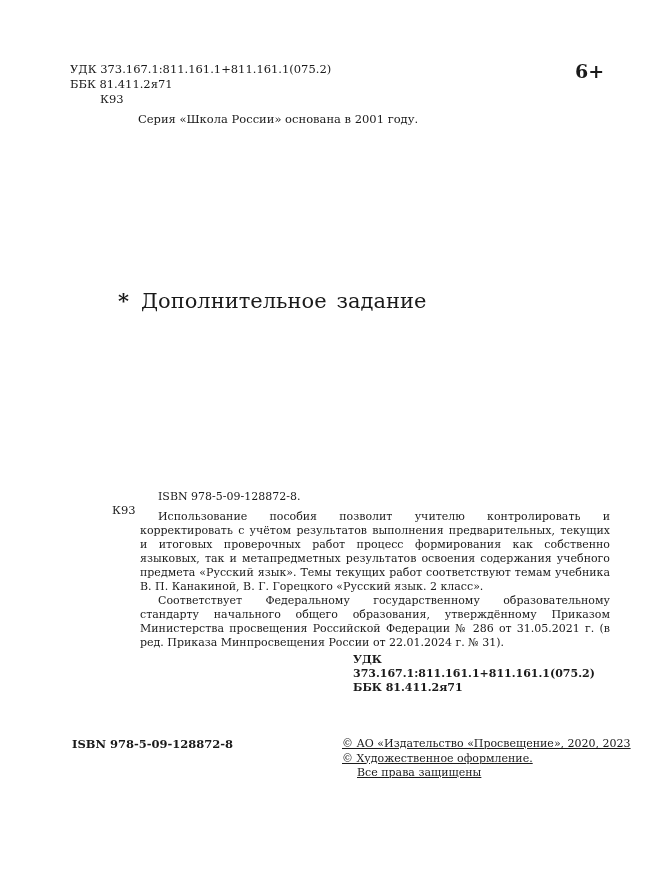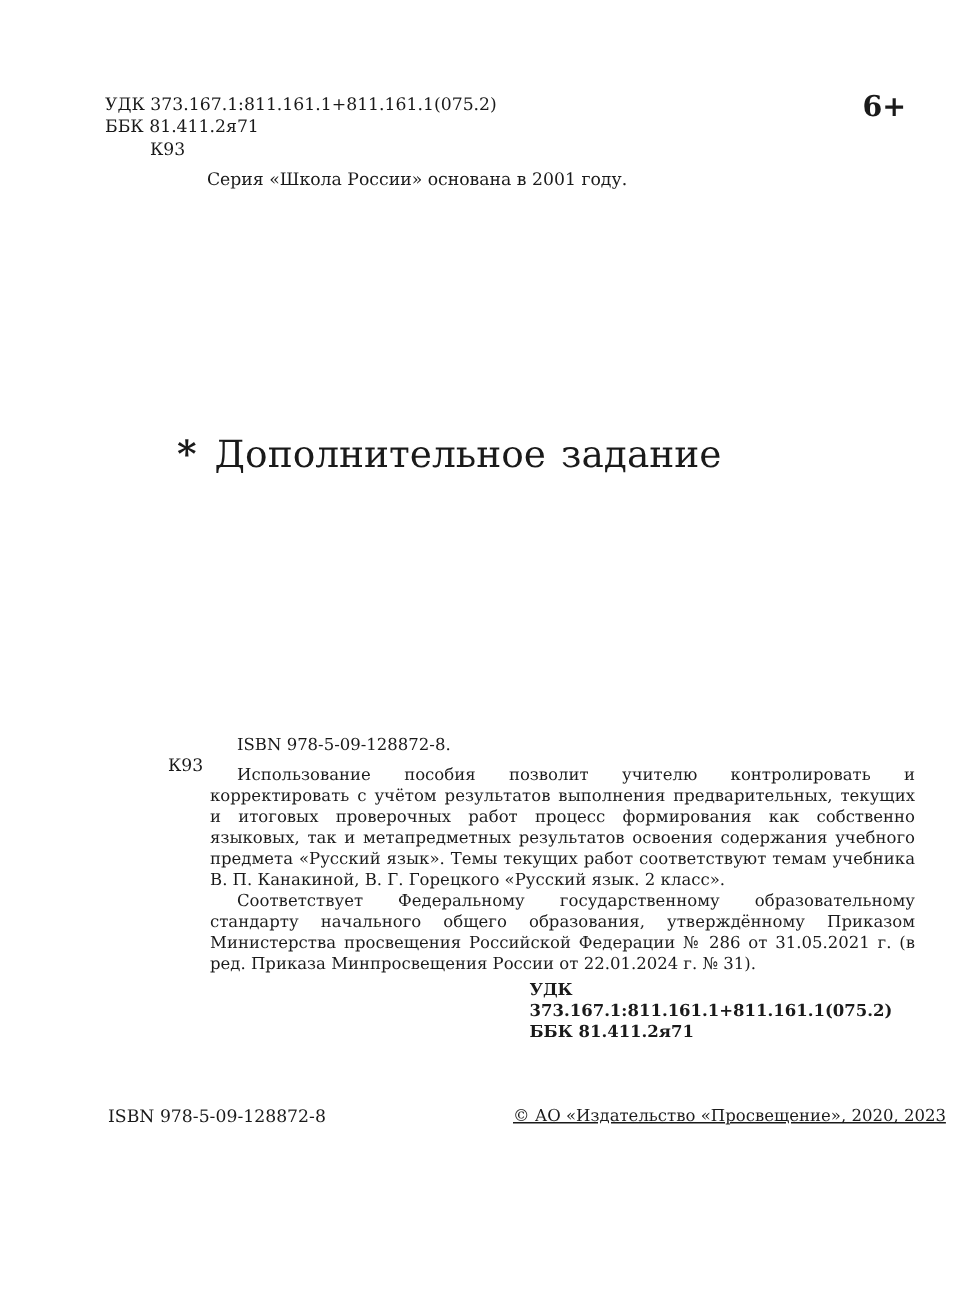--- a/index.html
+++ b/index.html
@@ -6,32 +6,32 @@
   body {
     width: 650px; height: 869px; position: relative; overflow: hidden;
     font-family: "DejaVu Serif", "Liberation Serif", serif;
     color: #1a1a1a;
   }
   .abs { position: absolute; }
   .udk-top { left: 70px; top: 62px; font-size: 11.5px; line-height: 15px; }
   .udk-top .k93 { padding-left: 30px; }
   .age { left: 575px; top: 60px; font-size: 19px; font-weight: bold; }
   .series { left: 0; width: 556px; top: 112px; text-align: center; font-size: 11.5px; }
-  .legend { left: 118px; top: 288px; font-size: 25px; }
+  .legend { left: 118px; top: 288px; font-size: 21px; }
   .legend .star { font-weight: bold; margin-right: 12px; }
   .legend .word-gap { margin-left: 10px; }
   .card { left: 140px; top: 489px; width: 470px; font-size: 11px; line-height: 14px; }
   .card .author { font-weight: bold; padding-left: 0; }
   .card .k93-left { position: absolute; left: -28px; top: 14px; font-size: 11.5px; }
   .card p { margin: 0; text-align: justify; }
   .card .indent { text-indent: 18px; }
   .card .isbn { padding-left: 18px; margin-top: 1px; }
   .card .annot { margin-top: 6px; }
   .card .codes { font-weight: bold; padding-left: 213px; margin-top: 3px; }
-  .isbn-bottom { left: 72px; top: 737px; font-size: 11.5px; font-weight: normal; }
+  .isbn-bottom { left: 72px; top: 737px; font-size: 11.5px; font-weight: bold; }
   .copyright { left: 342px; top: 737px; font-size: 11px; line-height: 14.5px; text-decoration: underline; }
   .copyright .cont { padding-left: 15px; }
 </style>
 </head>
 <body>
 
 <div class="abs udk-top">
   <div>УДК 373.167.1:811.161.1+811.161.1(075.2)</div>
   <div>ББК 81.411.2я71</div>
   <div class="k93">К93</div>
@@ -53,13 +53,15 @@
   <div class="codes">
     <div>УДК 373.167.1:811.161.1+811.161.1(075.2)</div>
     <div>ББК 81.411.2я71</div>
   </div>
 </div>
 
 <div class="abs isbn-bottom">ISBN 978-5-09-128872-8</div>
 
 <div class="abs copyright">
   <div>© АО «Издательство «Просвещение», 2020, 2023</div>
+  <div>© Художественное оформление.</div>
+  <div class="cont">Все права защищены</div>
 </div>
 
 </body></html>

